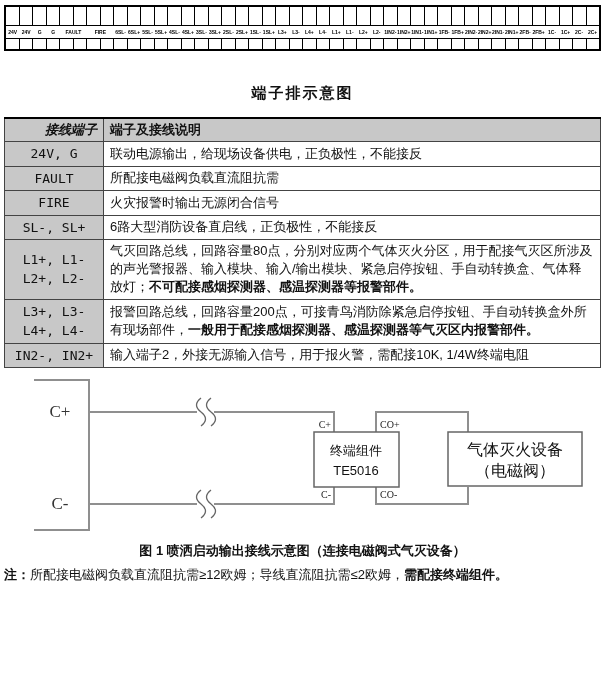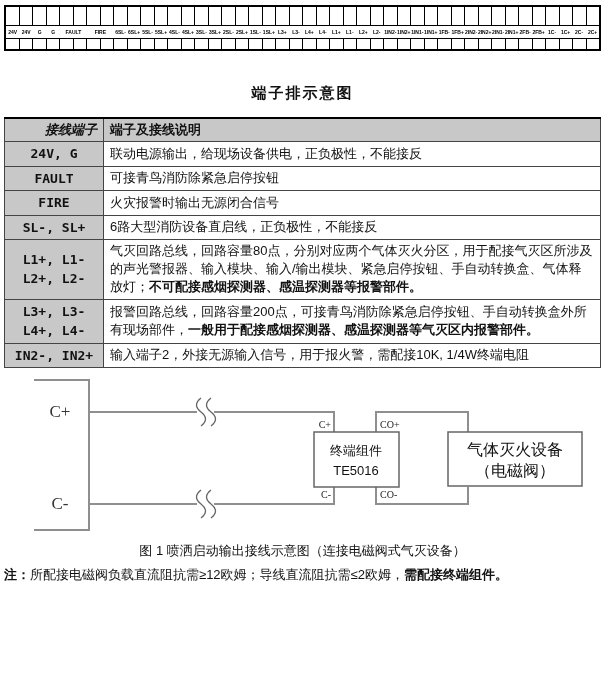--- a/index.html
+++ b/index.html
@@ -21,34 +21,34 @@
   
   .title{margin-top:33px;text-align:center;font-size:15px;font-weight:bold;letter-spacing:2px;}
   
   table.tbl{width:100%;border-collapse:collapse;margin-top:14px;font-size:13px;
             border-top:2px solid #000;}
   table.tbl th,table.tbl td{border:1px solid #444;padding:2px 6px;vertical-align:middle;}
   table.tbl thead th{background:var(--shade,#c8c8c8);font-weight:bold;font-size:13px;}
   th.col-term{width:86px;text-align:right;font-style:italic;}
   th.col-desc{text-align:left;padding-left:8px;}
   td.term{width:86px;text-align:center;background:var(--shade,#c8c8c8);
-          font-family:"DejaVu Sans Mono", monospace;font-weight:bold;
+          font-family:"DejaVu Sans Mono", monospace;font-weight:normal;
           white-space:pre-line;line-height:1.5;}
   td.desc{line-height:1.4;padding-left:8px;}
   td.desc b{font-weight:bold;}
   
   svg.fig{display:block;margin-top:4px;}
   .wire{stroke:#8f8f8f;stroke-width:2;fill:none;}
   .brk{stroke:#666;stroke-width:1.3;fill:none;}
   .box{fill:#fff;stroke:#666;stroke-width:1.5;}
   .biglab{font-size:17px;fill:#333;text-anchor:middle;font-family:"Liberation Serif",serif;}
   .termlab{font-size:10px;fill:#222;font-family:"Liberation Serif",serif;}
   .boxtext{font-size:13px;fill:#111;text-anchor:middle;}
   .boxtext-lg{font-size:16px;fill:#111;text-anchor:middle;}
-  .caption{text-align:center;font-weight:normal;font-size:13px;margin-top:2px;}
+  .caption{text-align:center;font-weight:bold;font-size:13px;margin-top:2px;}
   .note{font-size:13px;margin:6px 0 0 0;line-height:1.4;}
   .note b{font-weight:bold;}
 </style>
 </head>
 <body>
 
 <div class="strip">
   <div class="strip-row top">
       <div class="cell"></div>
       <div class="cell"></div>
@@ -196,21 +196,21 @@
       <th class="col-desc">端子及接线说明</th>
     </tr>
   </thead>
   <tbody>
       <tr>
         <td class="term">24V, G</td>
         <td class="desc"><span>联动电源输出，给现场设备供电，正负极性，不能接反</span></td>
       </tr>
       <tr>
         <td class="term">FAULT</td>
-        <td class="desc"><span>可接青鸟消防除紧急启停按钮</span></td>
+        <td class="desc"><span>所配接电磁阀负载直流阻抗需</span></td>
       </tr>
       <tr>
         <td class="term">FIRE</td>
         <td class="desc"><span>火灾报警时输出无源闭合信号</span></td>
       </tr>
       <tr>
         <td class="term">SL-, SL+</td>
         <td class="desc"><span>6路大型消防设备直启线，正负极性，不能接反</span></td>
       </tr>
       <tr>

